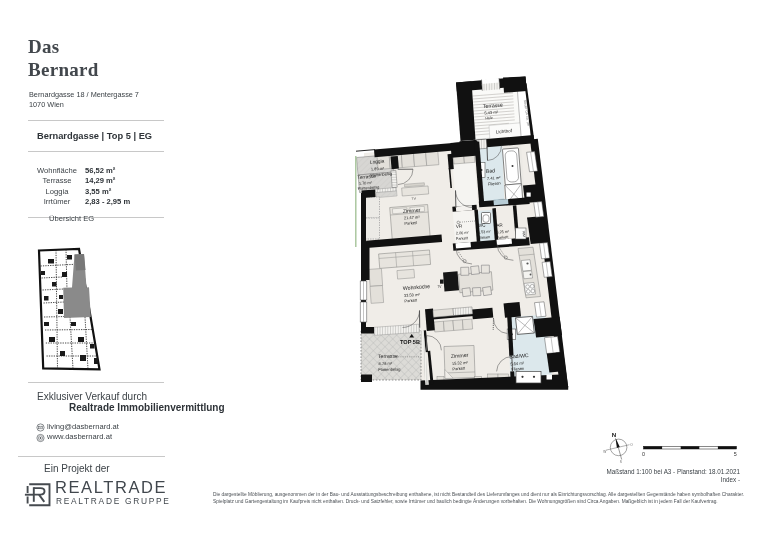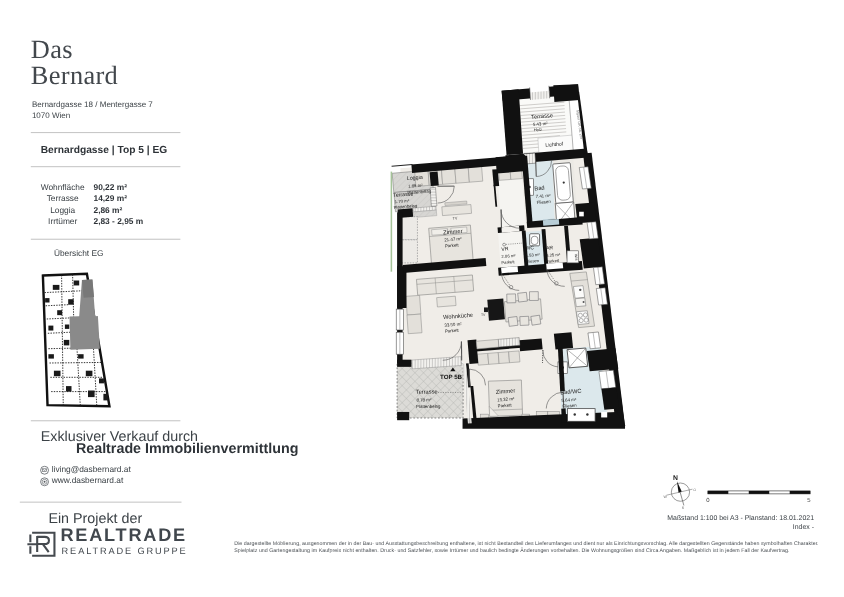--- a/index.html
+++ b/index.html
@@ -4,79 +4,79 @@
 <style>
   html,body{margin:0;padding:0;}
   body{width:767px;height:543px;background:#ffffff;position:relative;overflow:hidden;
        font-family:"Liberation Sans",sans-serif;color:#3c4247;}
   .abs{position:absolute;}
   .hr{position:absolute;height:1px;background:#c8c8c8;}
 </style>
 </head>
 <body>
 
-<div class="abs" style="left:28px;top:34.5px;font-family:'Liberation Serif',serif;font-weight:normal;font-size:24px;line-height:23.5px;color:#42474c;letter-spacing:0.3px;">Das<br>Bernard</div>
+<div class="abs" style="left:28px;top:34.5px;font-family:'Liberation Serif',serif;font-weight:bold;font-size:19px;line-height:23.5px;color:#42474c;letter-spacing:0.3px;">Das<br>Bernard</div>
 
 <div class="abs" style="left:29px;top:90px;font-size:7.3px;line-height:9.6px;color:#3c4247;">Bernardgasse 18 / Mentergasse 7<br>1070 Wien</div>
 
 <div class="hr" style="left:28px;top:120px;width:136px;"></div>
 
 <div class="abs" style="left:37px;top:130.5px;font-size:9.3px;font-weight:bold;color:#2e3338;">Bernardgasse&nbsp;|&nbsp;Top 5&nbsp;|&nbsp;EG</div>
 
 <div class="hr" style="left:28px;top:151px;width:136px;"></div>
 
 <div class="abs" style="left:37px;top:166px;font-size:7.6px;line-height:10.4px;color:#3c4247;text-align:center;">
   <div>Wohnfläche</div>
     <div>Terrasse</div>
     <div>Loggia</div>
     <div>Irrtümer</div>
 </div>
 <div class="abs" style="left:85px;top:166px;font-size:7.6px;line-height:10.4px;font-weight:bold;color:#2e3338;">
-  <div>90,22 m²</div>
+  <div>56,52 m²</div>
     <div>14,29 m²</div>
-    <div>2,86 m²</div>
+    <div>3,55 m²</div>
     <div>2,83 - 2,95 m</div>
 </div>
 
 <div class="hr" style="left:28px;top:217px;width:136px;"></div>
 
-<div class="abs" style="left:37px;top:226px;font-size:7.6px;color:#3c4247;padding-left:12px;">Übersicht EG</div>
+<div class="abs" style="left:37px;top:214px;font-size:7.6px;color:#3c4247;padding-left:12px;">Übersicht EG</div>
 
 <div class="hr" style="left:28px;top:382px;width:136px;"></div>
 
-<div class="abs" style="left:37px;top:392px;font-size:13px;line-height:10.5px;color:#3c4247;">Exklusiver Verkauf durch<br><b style="color:#2e3338;padding-left:32px;">Realtrade Immobilienvermittlung</b></div>
+<div class="abs" style="left:37px;top:392px;font-size:10px;line-height:10.5px;color:#3c4247;">Exklusiver Verkauf durch<br><b style="color:#2e3338;padding-left:32px;">Realtrade Immobilienvermittlung</b></div>
 
 <div class="abs" style="left:47px;top:421.5px;font-size:7.6px;line-height:10.2px;color:#3c4247;">living@dasbernard.at<br>www.dasbernard.at</div>
 
 <svg class="abs" style="left:36px;top:422.5px;" width="10" height="22" viewBox="0 0 10 22">
 <circle cx="4.5" cy="4.5" r="3.6" fill="none" stroke="#555a5f" stroke-width="0.7"></circle>
 <rect x="2.6" y="3.2" width="3.8" height="2.6" fill="none" stroke="#555a5f" stroke-width="0.55"></rect>
 <path d="M2.6,3.3 L4.5,4.7 L6.4,3.3" fill="none" stroke="#555a5f" stroke-width="0.5"></path>
 <circle cx="4.5" cy="15" r="3.6" fill="none" stroke="#555a5f" stroke-width="0.7"></circle>
 <circle cx="4.5" cy="15" r="2.2" fill="none" stroke="#555a5f" stroke-width="0.55"></circle>
 <circle cx="4.5" cy="15" r="0.9" fill="#555a5f"></circle>
 </svg>
 
 <div class="hr" style="left:18px;top:456px;width:147px;"></div>
 
-<div class="abs" style="left:26px;top:463px;font-size:13px;color:#3c4247;padding-left:18px;">Ein Projekt der</div>
+<div class="abs" style="left:26px;top:463px;font-size:10px;color:#3c4247;padding-left:18px;">Ein Projekt der</div>
 
 <svg class="abs" style="left:22px;top:481px;" width="32" height="28" viewBox="0 0 32 28">
 <g stroke="#454a4f" stroke-width="1.9" fill="none" stroke-linecap="butt">
 <path d="M7.2,3.3 L27.5,3.3 L27.5,24.2 L7.2,24.2"></path>
 <path d="M5.6,5 L5.6,12"></path>
 <path d="M5.6,15.5 L5.6,22.5"></path>
 <path d="M2.9,13.7 L11.8,13.7"></path>
 <path d="M11.8,6.2 L11.8,20.8"></path>
 <path d="M11.8,7.1 L18.6,7.1 C 21.6,7.1 22.5,8.8 22.5,10.3 C 22.5,12 21.4,13.6 18.3,13.6 L 11.8,13.6"></path>
 <path d="M17.0,13.6 L22.3,20.9"></path>
 </g>
 </svg>
 
-<div class="abs" style="left:55px;top:478px;font-size:16.5px;font-weight:bold;letter-spacing:1.6px;color:#41474d;">REALTRADE</div>
+<div class="abs" style="left:55px;top:478px;font-size:16.5px;font-weight:normal;letter-spacing:1.6px;color:#41474d;">REALTRADE</div>
 <div class="abs" style="left:56px;top:496px;font-size:8.4px;letter-spacing:1.7px;color:#41474d;">REALTRADE GRUPPE</div>
 
 <div class="abs" style="left:540px;top:468px;width:200px;text-align:right;font-size:6.3px;line-height:7.8px;color:#3c4247;">Maßstand 1:100 bei A3 - Planstand: 18.01.2021<br>Index -</div>
 
 <div class="abs" style="left:213px;top:490.5px;font-size:4.8px;line-height:7.2px;letter-spacing:0.02px;color:#4a4f54;white-space:nowrap;">Die dargestellte Möblierung, ausgenommen der in der Bau- und Ausstattungsbeschreibung enthaltene, ist nicht Bestandteil des Lieferumfanges und dient nur als Einrichtungsvorschlag. Alle dargestellten Gegenstände haben symbolhaften Charakter.<br>Spielplatz und Gartengestaltung im Kaufpreis nicht enthalten. Druck- und Satzfehler, sowie Irrtümer und baulich bedingte Änderungen vorbehalten. Die Wohnungsgrößen sind Circa Angaben. Maßgeblich ist in jedem Fall der Kaufvertrag.</div>
 
 <svg class="abs" style="left:0;top:0;" width="767" height="543" viewBox="0 0 767 543">
 
 <g>
 <path d="M364,153 L533,139 L566,386 L421,386 L421,329 L364,329 Z" fill="#f0ede8"></path>

